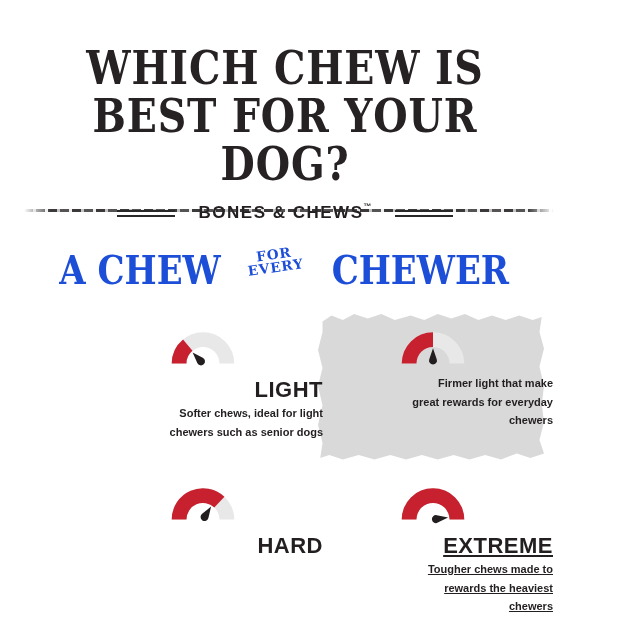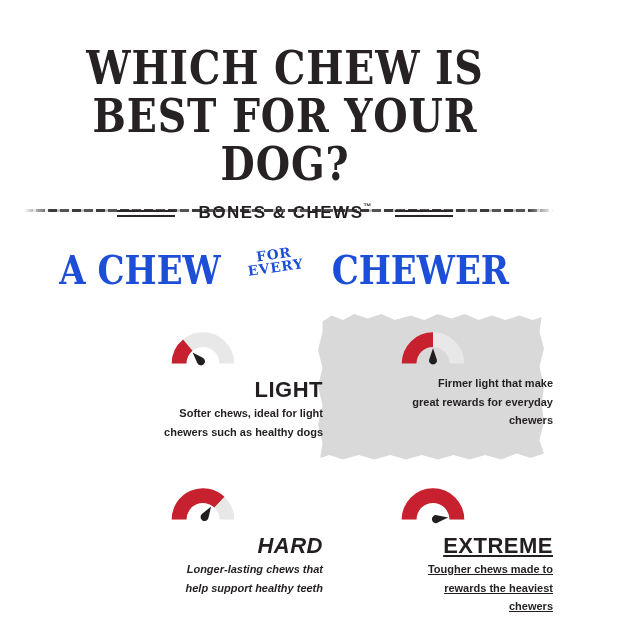--- a/index.html
+++ b/index.html
@@ -57,21 +57,21 @@
   
   .highlight-block{
     position:absolute; left:318px; top:311px; width:226px; height:150px;
     background:var(--block);
     clip-path:polygon(2% 7%,6% 3%,11% 6%,16% 2%,22% 5%,28% 2%,34% 6%,41% 3%,47% 6%,53% 2%,59% 5%,65% 2%,71% 6%,77% 3%,83% 6%,89% 3%,95% 6%,99% 4%,98% 14%,100% 25%,98% 37%,100% 50%,99% 62%,100% 74%,98% 86%,100% 95%,94% 98%,88% 95%,81% 99%,74% 96%,67% 99%,60% 96%,53% 99%,46% 96%,39% 99%,32% 96%,25% 99%,18% 96%,11% 99%,5% 96%,1% 98%,2% 88%,0% 76%,2% 63%,0% 50%,2% 38%,0% 26%,2% 14%);
   }
   
   .cell{position:absolute; width:240px; text-align:right;}
   .cell-0{left:83px;  top:320px;}
   .cell-1{left:313px; top:320px;}
-  .cell-2{left:83px;  top:476px;font-style:italic;}
+  .cell-2{left:83px;  top:476px;}
   .cell-3{left:313px; top:476px;text-decoration:underline;}
   .gauge{margin:0;}
   .gauge svg{width:80px; height:54px; display:block; margin:0 auto;}
   .glabel{
     margin:5px 0 3px; font-size:22px; font-weight:bold; letter-spacing:.5px; line-height:22px;
   }
   .desc{margin:0; font-size:11px; font-weight:bold; line-height:18.5px;}
   .desc .line{display:block;}
 </style>
 </head>
@@ -106,21 +106,21 @@
 
   <div class="cell cell-0">
     <figure class="gauge"><span><svg viewBox="0 0 92 62">
             <path d="M 10 49.99999999999999 A 36 36 0 0 1 82 50 L 65 50 A 19 19 0 0 0 27 50 Z" fill="#e9e8e8"></path>
             <path d="M 10 49.99999999999999 A 36 36 0 0 1 23.05273636904718 22.261523260071577 L 33.8889441947749 35.36024838726 A 19 19 0 0 0 27 50 Z" fill="#c7202e"></path>
             <path d="M 17.5 0 L 5 -4.3 A 4.6 4.6 0 1 0 5 4.3 Z" fill="#221e1f" transform="translate(46 50) rotate(-133)"></path>
           </svg></span></figure>
     <h3 class="glabel">LIGHT</h3>
     <p class="desc">
         <span class="line">Softer chews, ideal for light</span>
-        <span class="line">chewers such as healthy dogs</span>
+        <span class="line">chewers such as senior dogs</span>
       </p>
   </div>
 
   <div class="cell cell-1">
     <figure class="gauge"><span><svg viewBox="0 0 92 62">
             <path d="M 10 49.99999999999999 A 36 36 0 0 1 82 50 L 65 50 A 19 19 0 0 0 27 50 Z" fill="#e9e8e8"></path>
             <path d="M 10 49.99999999999999 A 36 36 0 0 1 46 14 L 46 31 A 19 19 0 0 0 27 50 Z" fill="#c7202e"></path>
             <path d="M 17.5 0 L 5 -4.3 A 4.6 4.6 0 1 0 5 4.3 Z" fill="#221e1f" transform="translate(46 50) rotate(-90)"></path>
           </svg></span></figure>
     <p class="desc">
@@ -130,24 +130,20 @@
       </p>
   </div>
 
   <div class="cell cell-2">
     <figure class="gauge"><span><svg viewBox="0 0 92 62">
             <path d="M 10 49.99999999999999 A 36 36 0 0 1 82 50 L 65 50 A 19 19 0 0 0 27 50 Z" fill="#e9e8e8"></path>
             <path d="M 10 49.99999999999999 A 36 36 0 0 1 70.64369581343279 23.757129412829183 L 59.006395012645086 36.149596078993184 A 19 19 0 0 0 27 50 Z" fill="#c7202e"></path>
             <path d="M 17.5 0 L 5 -4.3 A 4.6 4.6 0 1 0 5 4.3 Z" fill="#221e1f" transform="translate(46 50) rotate(-58)"></path>
           </svg></span></figure>
     <h3 class="glabel">HARD</h3>
-    <p class="desc">
-        <span class="line">Longer-lasting chews that</span>
-        <span class="line">help support healthy teeth</span>
-      </p>
   </div>
 
   <div class="cell cell-3">
     <figure class="gauge"><span><svg viewBox="0 0 92 62">
             <path d="M 10 49.99999999999999 A 36 36 0 0 1 82 50 L 65 50 A 19 19 0 0 0 27 50 Z" fill="#e9e8e8"></path>
             <path d="M 10 49.99999999999999 A 36 36 0 0 1 82 50 L 65 50 A 19 19 0 0 0 27 50 Z" fill="#c7202e"></path>
             <path d="M 17.5 0 L 5 -4.3 A 4.6 4.6 0 1 0 5 4.3 Z" fill="#221e1f" transform="translate(46 50) rotate(-8)"></path>
           </svg></span></figure>
     <h3 class="glabel">EXTREME</h3>
     <p class="desc">

